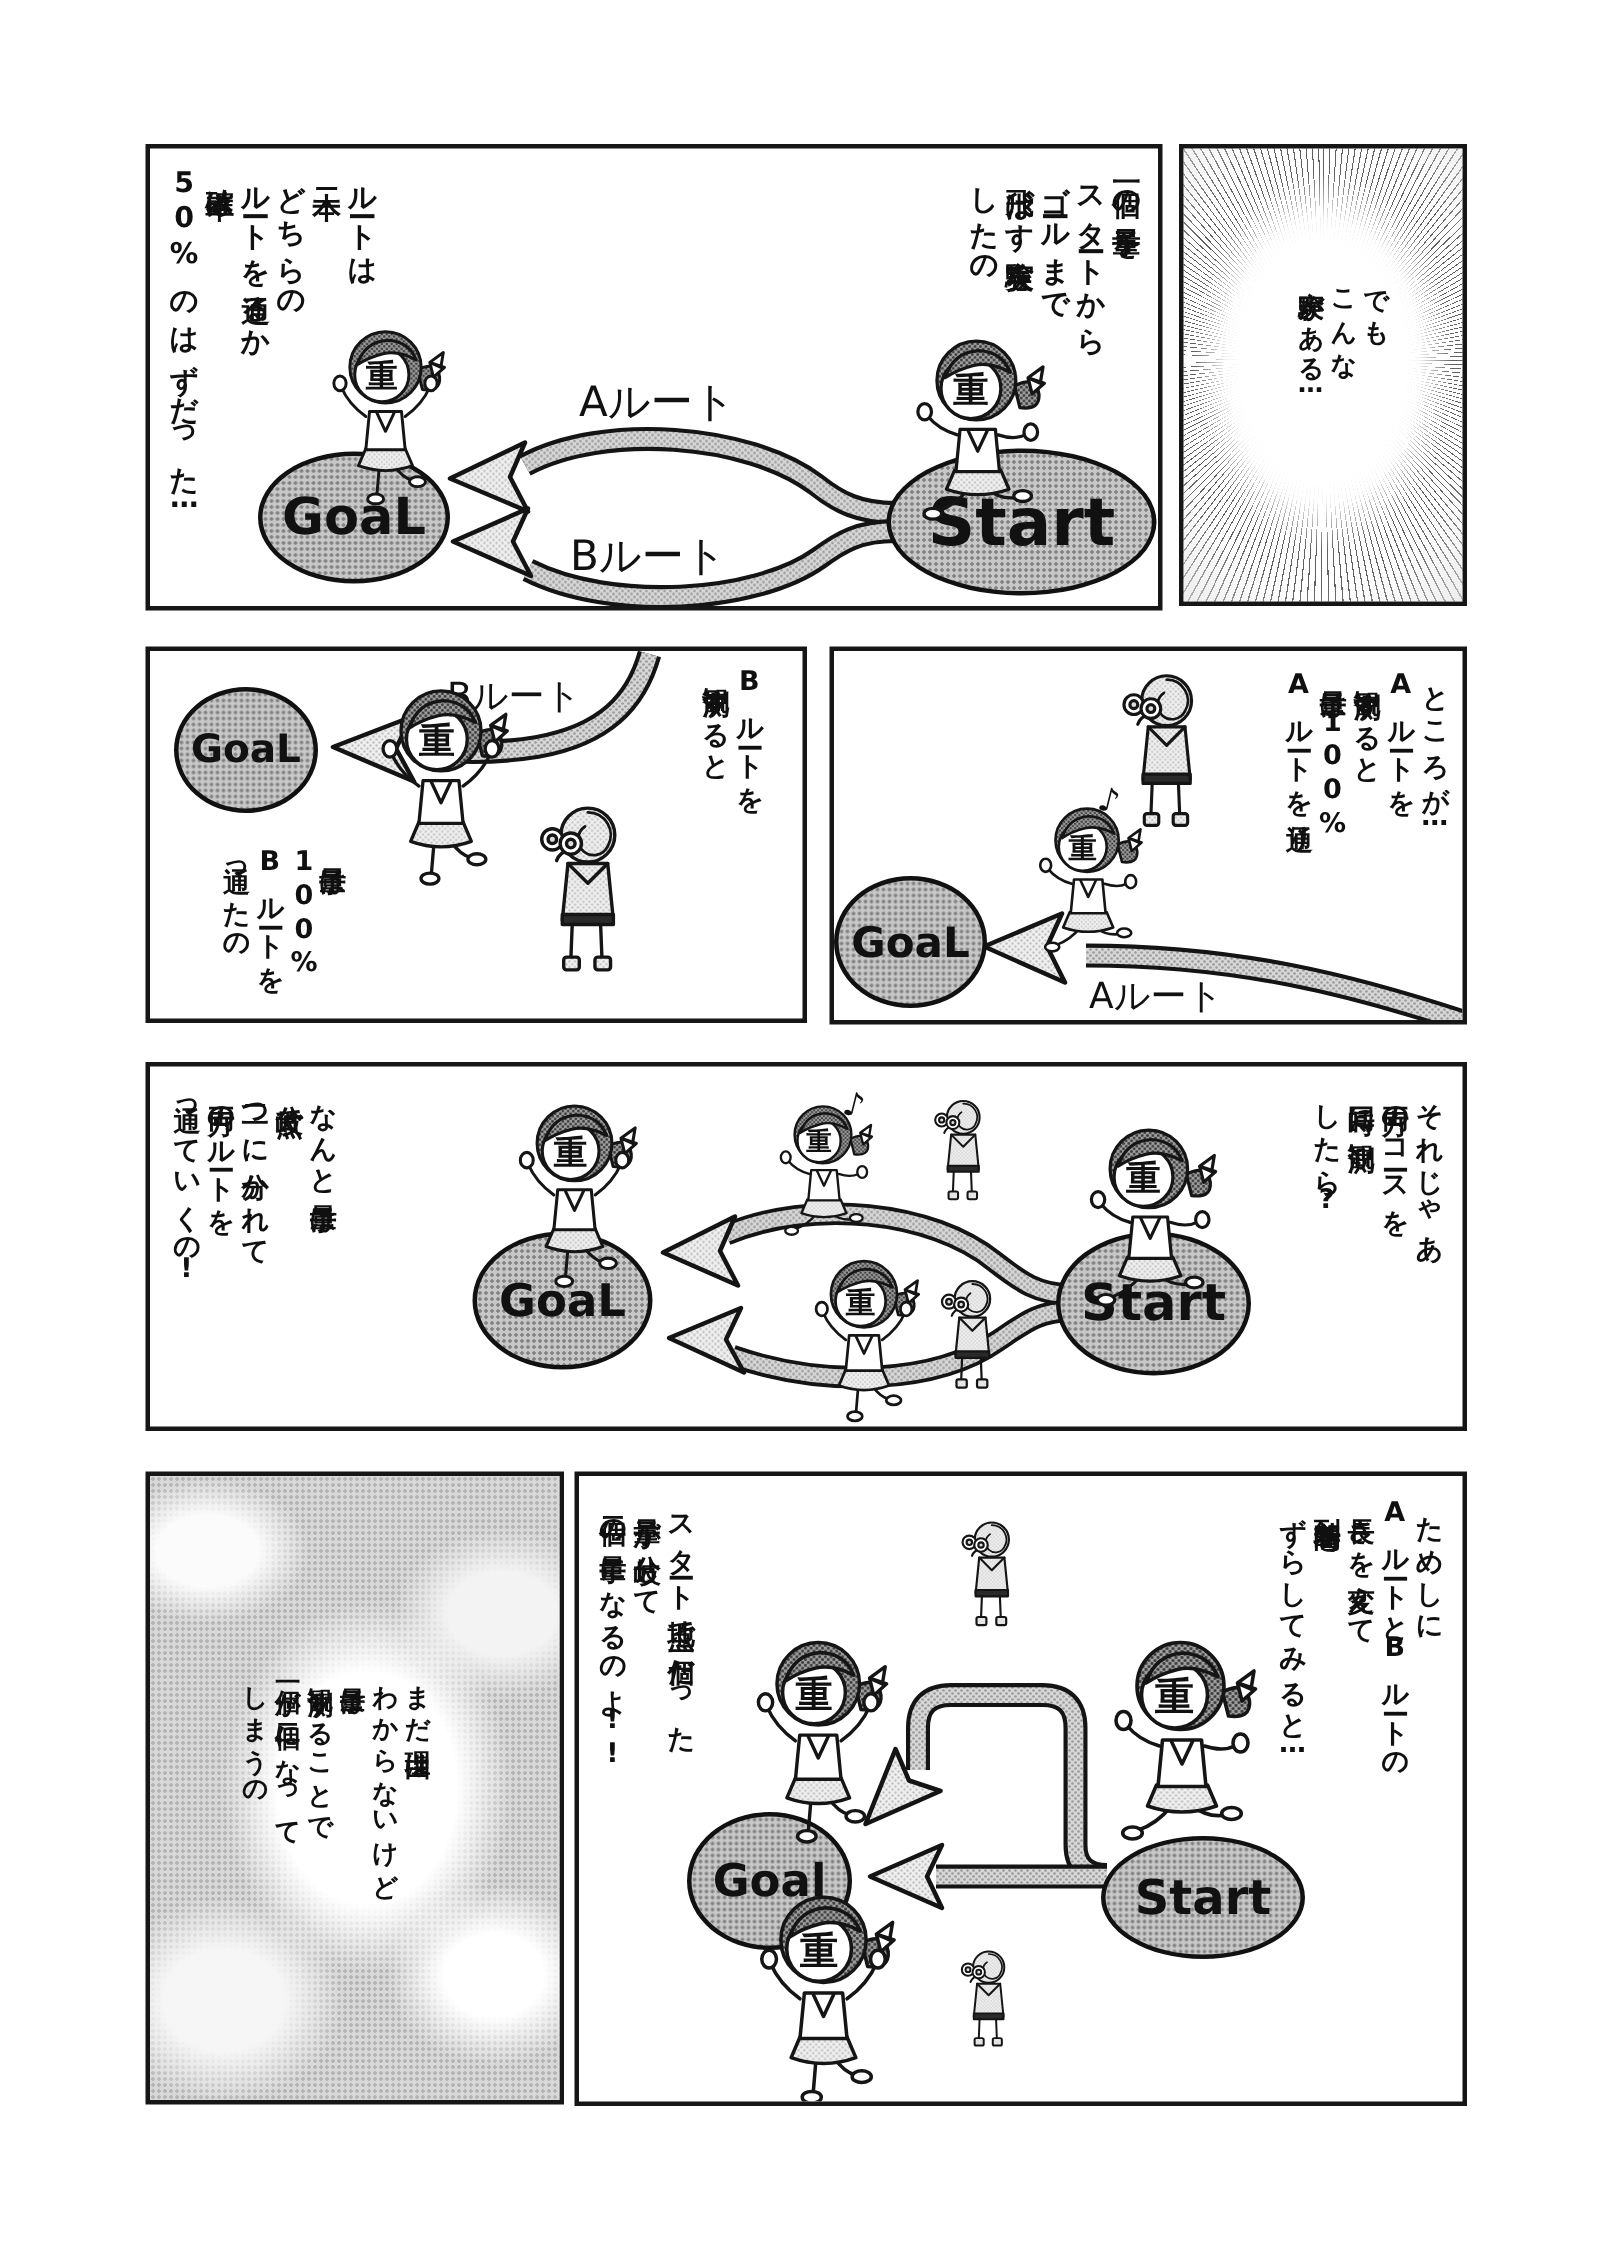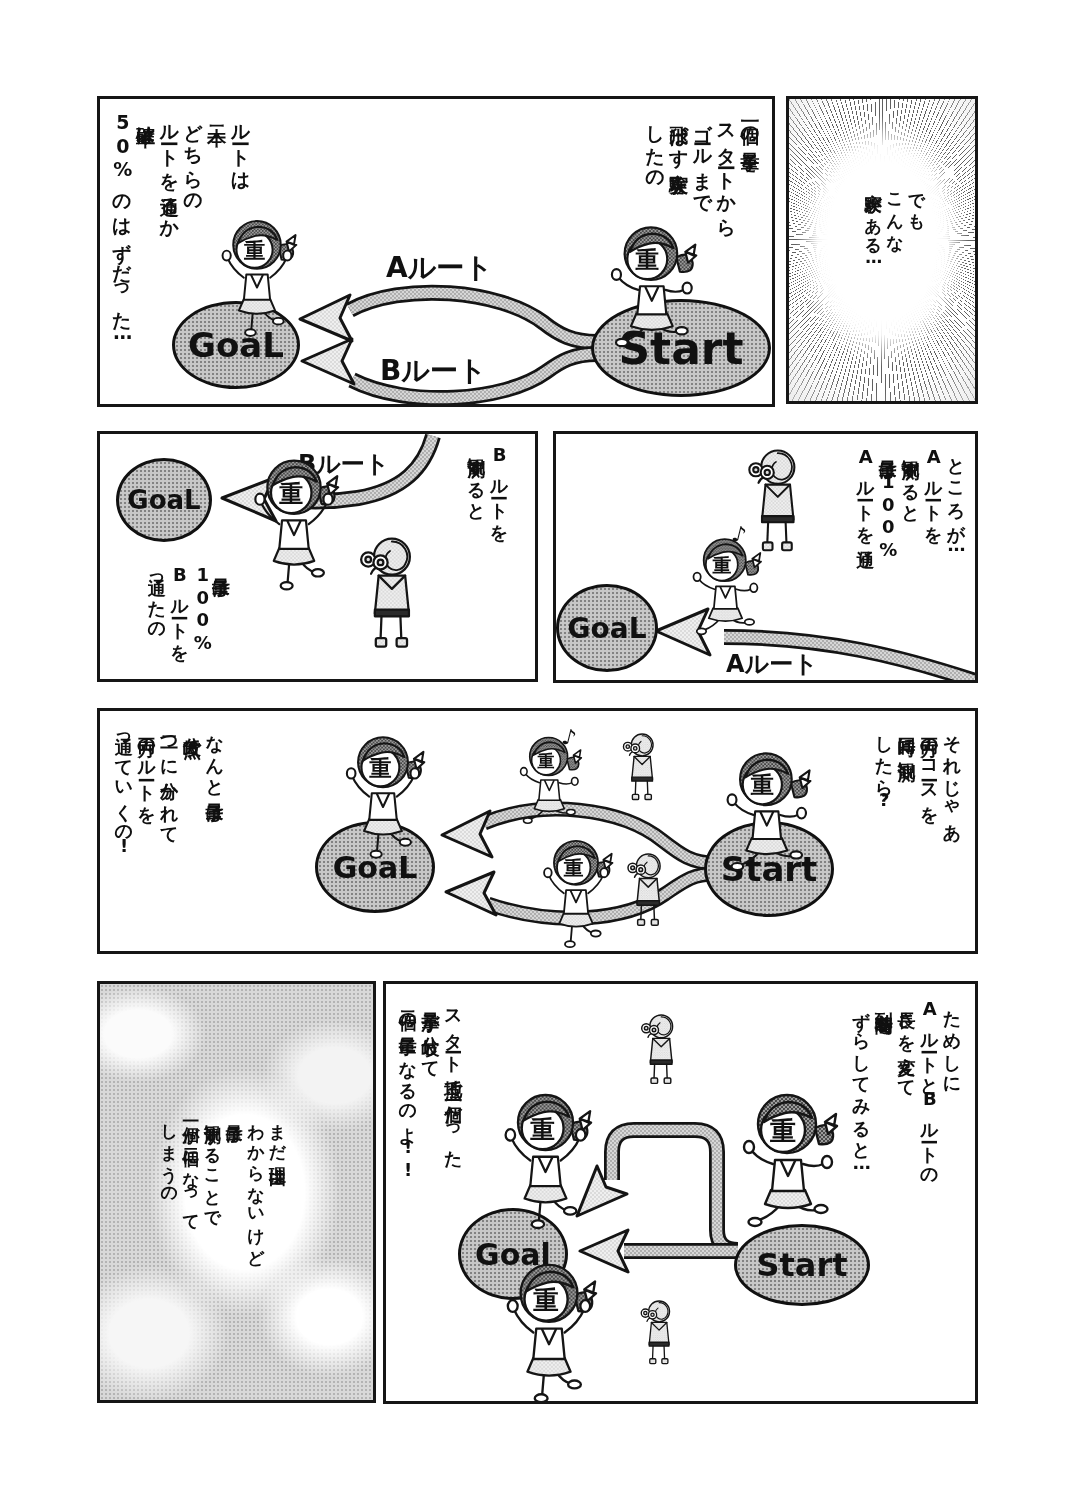--- a/index.html
+++ b/index.html
@@ -11,21 +11,21 @@
   .vtext{position:absolute;writing-mode:vertical-rl;text-orientation:upright;
          font-weight:700;color:#101010;line-height:1.04;}
   .vtext>div{padding:0 2px;letter-spacing:1.5px;}
   
   .node{position:absolute;border:3px solid #111;border-radius:50%;
         display:flex;align-items:center;justify-content:center;
         background-color:#c7c7c7;
         background-image:radial-gradient(circle,#828282 1px,rgba(0,0,0,0) 1.3px);
         background-size:4px 4px;box-sizing:border-box;
         font-weight:700;color:#111;}
-  .rlabel{position:absolute;font-weight:700;color:#111;white-space:nowrap;}
+  .rlabel{position:absolute;font-weight:400;color:#111;white-space:nowrap;}
   .note{position:absolute;font-weight:700;color:#111;font-size:22px;transform:rotate(14deg);}
   .overlay{position:absolute;left:0;top:0;}
   .girl,.observer{position:absolute;}
   .fk{font-family:"DejaVu Sans",sans-serif;font-weight:700;fill:#111;text-anchor:middle;}
   .tube-out{fill:none;stroke:#141414;}
   .tube-in{fill:none;}
   .ahead{fill:url(#htLight);stroke:#141414;stroke-width:3;stroke-linejoin:round;}
   
   .rays{position:absolute;inset:-15px;
         background:repeating-conic-gradient(from 0deg at 50% 47%,

